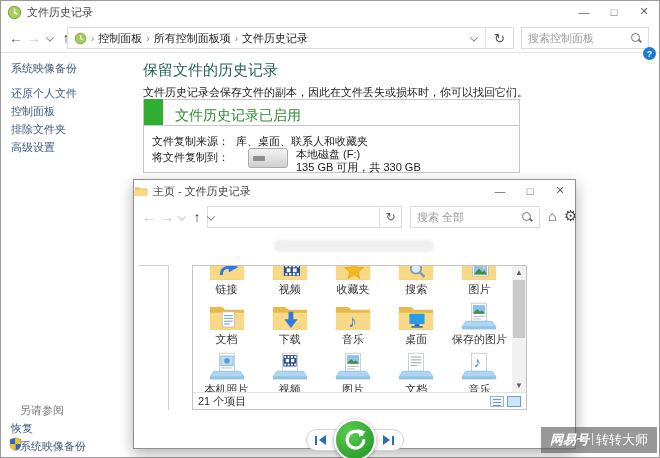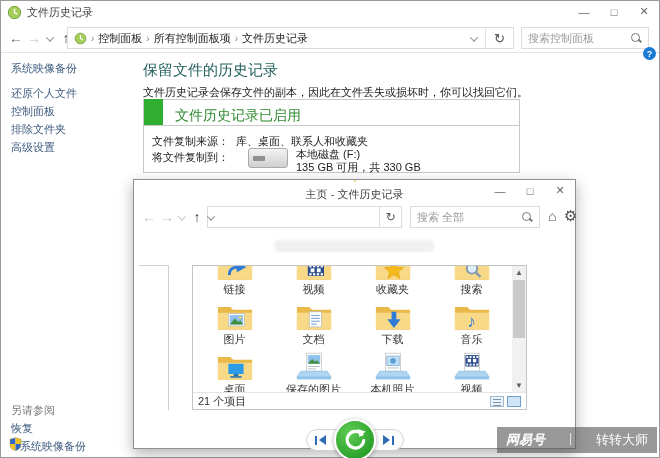--- a/index.html
+++ b/index.html
@@ -37,61 +37,61 @@
   .mag::before { content:""; position:absolute; left:1px; top:1px; width:7px; height:7px;
     border:1.4px solid #777; border-radius:50%; }
   .mag::after { content:""; position:absolute; left:8px; top:8px; width:4px; height:1.6px;
     background:#777; transform:rotate(45deg); }
   #help-icon { left:642px; top:46px; width:13px; height:13px; border-radius:50%;
     background:#1a7ad4; color:#fff; font-size:9px; font-weight:bold;
     display:flex; align-items:center; justify-content:center; }
 
   
   .side-link { position:absolute; left:10px; color:var(--link_blue,#3d5a7d); white-space:nowrap; }
-  .side-gray { color:#7a7a7a; }
+  .side-gray { color:#7a7a7a;margin-left:9px; }
 
   
   #heading { left:142px; top:60px; font-size:15px; color:var(--teal,#1f5f5a); }
   #desc { left:142px; top:84px; color:#1a1a1a; }
   #status-box { left:142px; top:98px; width:377px; height:74px; border:1px solid #c9c9c9; background:#fff; }
   #status-hdr { position:relative; height:26px; border-bottom:1px solid #c9c9c9;
     display:flex; align-items:flex-end; }
   #status-sq { width:19px; height:26px; background:var(--green,#2fae2f); }
   #status-title { margin-left:12px; font-size:14px; color:var(--green_dark,#2e8b2e); }
   .sb-row { position:absolute; left:8px; color:#222;font-family:Liberation Mono, monospace; }
   .sb-val { position:absolute; color:#222; }
   #drive-icon { position:absolute; left:104px; top:48px; width:40px; height:20px;
     background:linear-gradient(#f4f4f4,#cfcfcf); border:1px solid #aaa; border-radius:3px; }
   #drive-icon::after { content:""; position:absolute; left:4px; top:7px; width:12px; height:5px;
     background:#8f8f8f; border-radius:1px; }
 
   
   #win2 { left:132px; top:178px; width:443px; height:270px; background:#fff;
     border:1px solid #8f8f8f; box-shadow:0 5px 14px rgba(0,0,0,0.30); }
   #titlebar2 { position:absolute; left:0; top:0; width:100%; height:22px;
-    display:flex; align-items:center; padding-left:0; gap:5px; background:#fff;flex-direction:column; }
+    display:flex; align-items:center; padding-left:0; gap:5px; background:#fff; }
   #toolbar2 { position:absolute; left:0; top:22px; width:100%; height:30px;
     display:flex; align-items:center; background:#fff; }
   #addr2 { position:absolute; left:73px; top:26px; width:173px; }
   #refresh2 { position:absolute; left:246px; top:26px; width:22px; height:22px;
     border:1px solid #dcdcdc; border-left:none; display:flex; align-items:center;
     justify-content:center; color:#555; font-size:12px; }
   #search2 { left:276px; top:26px; width:130px; }
   .tb-icon { font-size:14px; color:#4a4a4a; }
   #home2 { position:absolute; left:414px; top:28px; }
   #gear2 { position:absolute; left:430px; top:27px; font-size:15px; }
   #smudge { position:absolute; left:140px; top:60px; width:160px; height:12px;
     background:#f0f0f0; border-radius:5px; filter:blur(1px); }
   #left-peek { position:absolute; left:5px; top:85px; width:30px; height:145px;
     background:#fff; border-top:1px solid #d0d0d0; border-right:1px solid #d0d0d0; }
 
   #file-panel { position:absolute; left:58px; top:85px; width:335px; height:145px;
     border:1px solid #c4c4c4; background:#fff; overflow:hidden; }
   #file-grid { position:absolute; left:2px; top:-16px; right:15px; bottom:17px;
-    display:grid; grid-template-columns:repeat(4,1fr); grid-auto-rows:50px;font-family:Liberation Serif, serif; }
+    display:grid; grid-template-columns:repeat(5,1fr); grid-auto-rows:50px;font-family:Liberation Serif, serif; }
   .gi { display:flex; flex-direction:column; align-items:center; justify-content:flex-start; }
   .ic { width:38px; height:33px; flex:0 0 auto; }
   .gl { font-size:11px; color:#333; white-space:nowrap; line-height:13px; }
 
   #vscroll { position:absolute; right:0; top:0; width:14px; bottom:17px; background:#f1f1f1; }
   .sc-arrow { position:absolute; left:0; width:14px; height:13px; color:#606060; font-size:8px;
     display:flex; align-items:center; justify-content:center; }
   #sc-thumb { position:absolute; left:1px; top:14px; width:12px; height:58px; background:#c9c9c9; }
 
   #panel-status { position:absolute; left:0; right:0; bottom:0; height:17px;
@@ -114,21 +114,21 @@
     border-right:7px solid var(--nav_blue,#2d6db5); }
   .tri-r { width:0; height:0; border-top:5px solid transparent; border-bottom:5px solid transparent;
     border-left:7px solid var(--nav_blue,#2d6db5); }
   #restore-btn { width:42px; height:42px; border-radius:50%; z-index:2;
     background:radial-gradient(circle at 35% 30%, #5ecb52, #2da32d 70%);
     border:2px solid #fff; box-shadow:0 1px 4px rgba(0,0,0,0.35);
     display:flex; align-items:center; justify-content:center; }
 
   
   #watermark { right:2px; bottom:4px; background:rgba(88,88,88,0.62); color:#fff;
-    padding:4px 9px; display:flex; align-items:flex-start; gap:24px; font-size:13px; }
+    padding:4px 9px; display:flex; align-items:flex-start; gap:2px; font-size:13px; }
   #wm-brand { font-weight:bold; font-style:italic; }
   #wm-sep { opacity:.75; font-size:12px; }
 </style>
 </head>
 <body>
 
 <div id="stage">
 
   <div class="abs" id="titlebar1">
     <svg width="15" height="15" viewBox="0 0 16 16">

